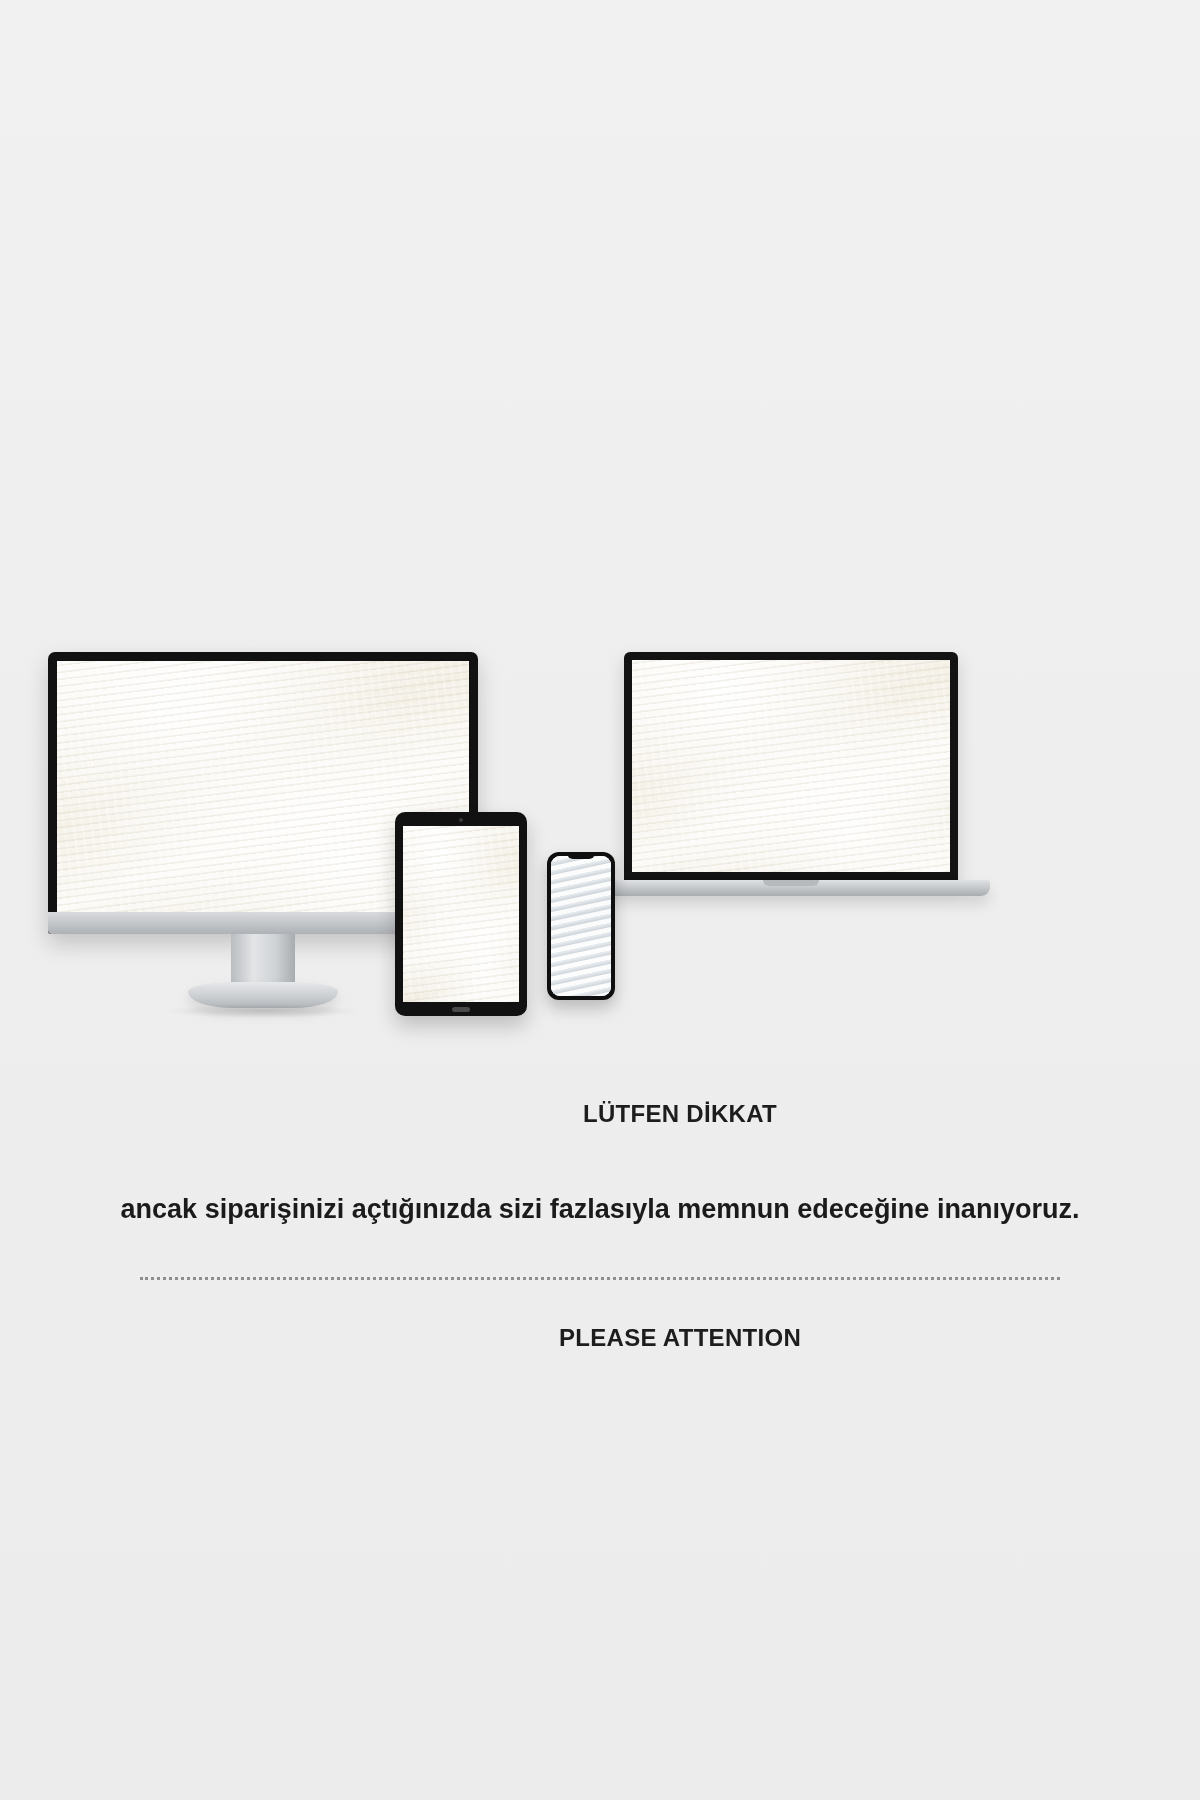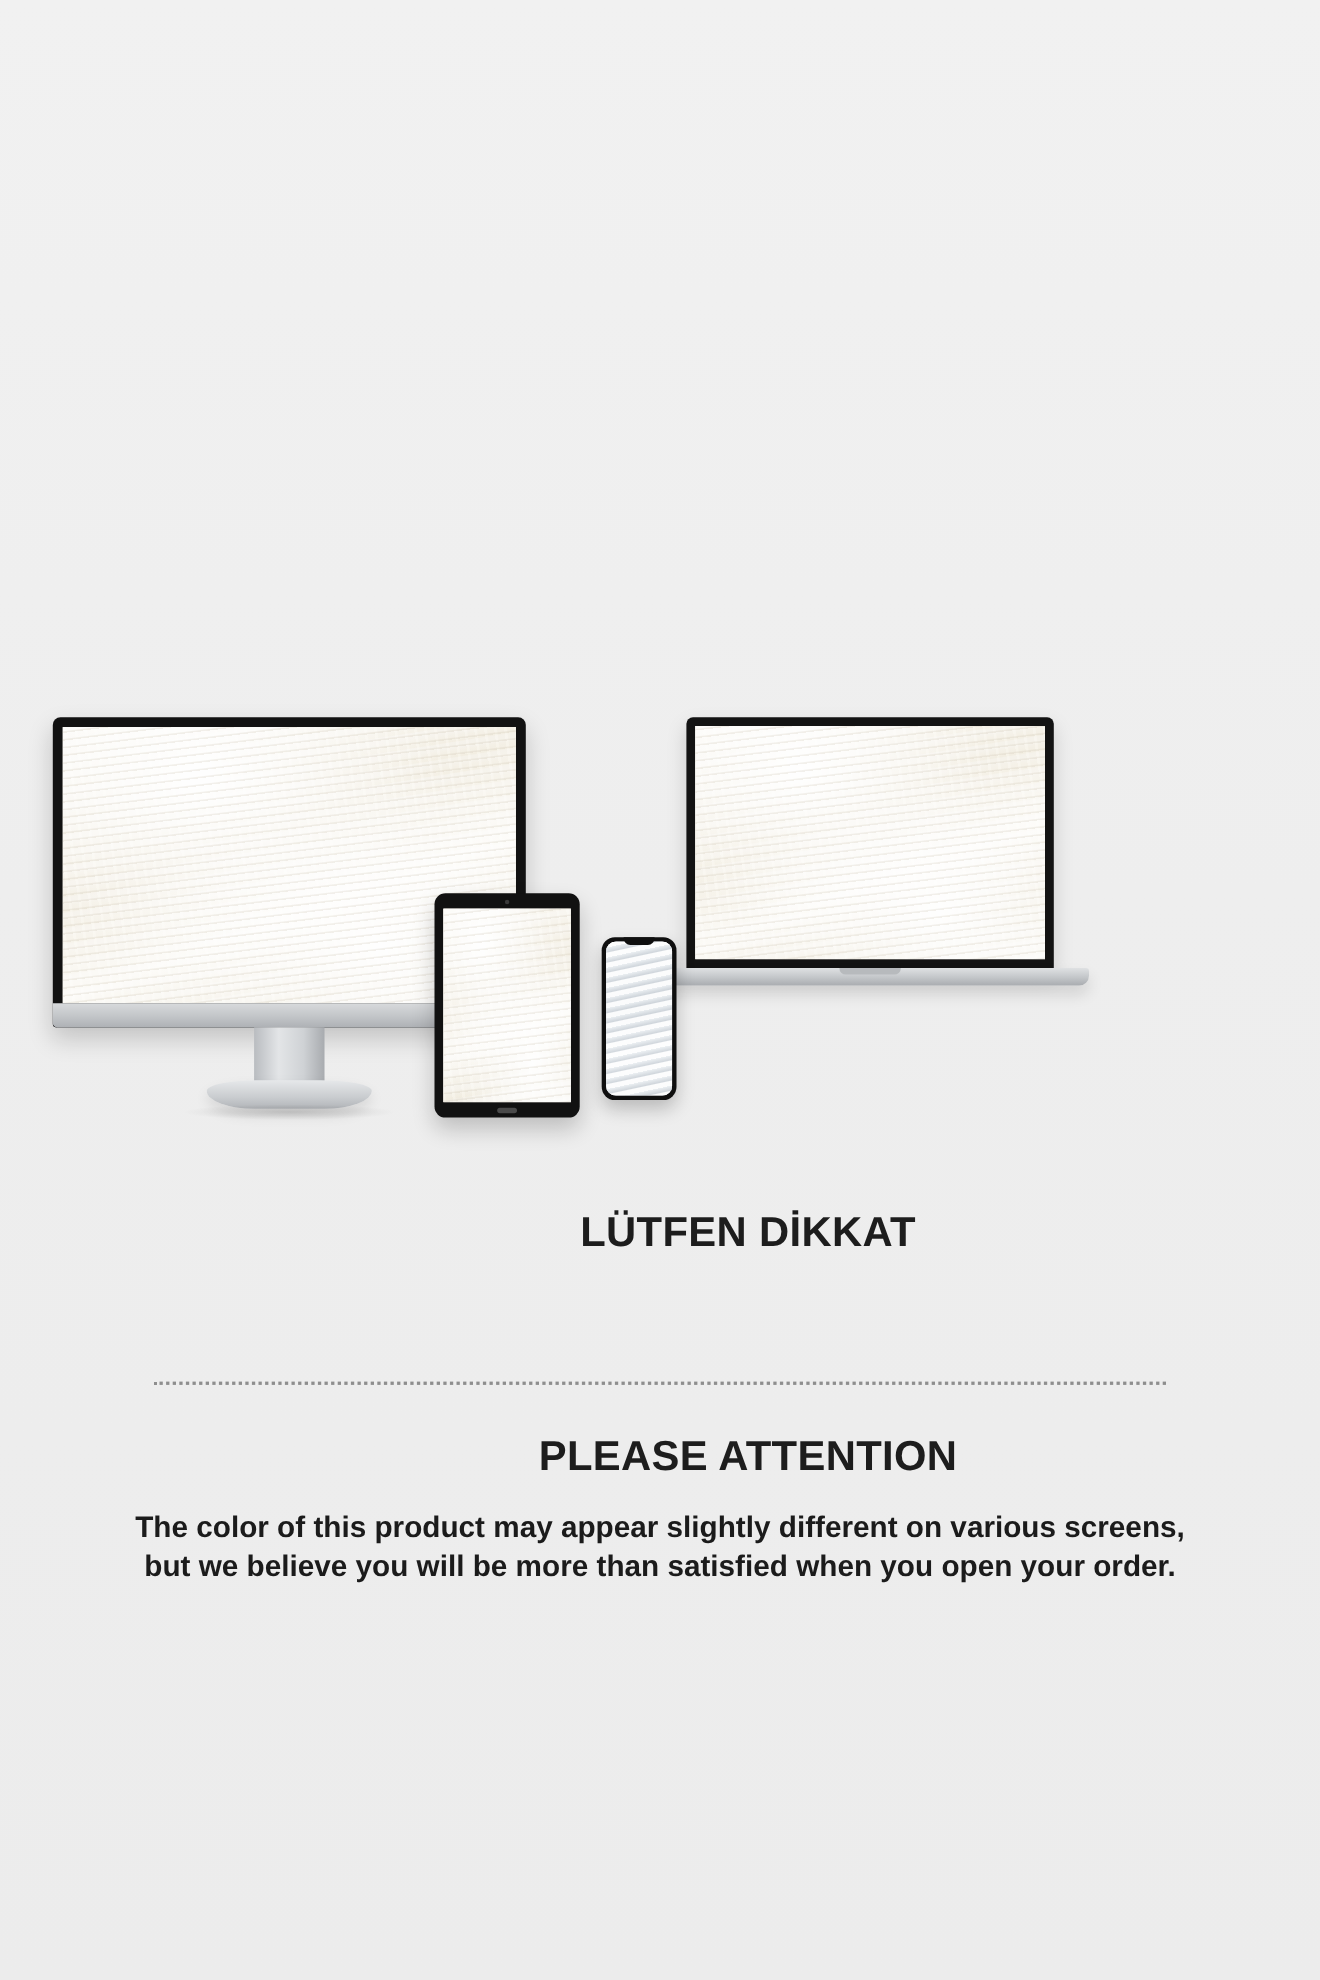--- a/index.html
+++ b/index.html
@@ -270,21 +270,21 @@
   .notice {
     position: absolute;
     left: 0;
     top: 1100px;
     width: 1200px;
     padding: 0 58px;
     box-sizing: border-box;
     color: #1d1d1d;
   }
   .notice-title {
-    font-size: 38px;
+    font-size: 24px;
     font-weight: bold;
     letter-spacing: 0.3px;
     margin: 0 0 26px 0;
   }
   .title-tr { text-align: center; padding-left: 160px; }
   .title-en { text-align: center; padding-left: 160px; }
 
   .notice-body {
     font-size: 27px;
     font-weight: bold;
@@ -352,28 +352,25 @@
     </div>
 
   </div>
 
   <div class="notice">
 
     <div class="notice-title title-tr">LÜTFEN DİKKAT</div>
 
     <p class="notice-body tr">
       <br>
+      <span>ancak siparişinizi açtığınızda sizi fazlasıyla memnun edeceğine inanıyoruz.</span>
     </p>
 
     <div class="divider"></div>
 
     <div class="block-en">
       <div class="notice-title title-en en-title">PLEASE ATTENTION</div>
 
-      <p class="notice-body en">
-        <span>The color of this product may appear slightly different on various screens,</span><br>
-        <span>but we believe you will be more than satisfied when you open your order.</span>
-      </p>
     </div>
 
   </div>
 
 </div>
 
 </body></html>

